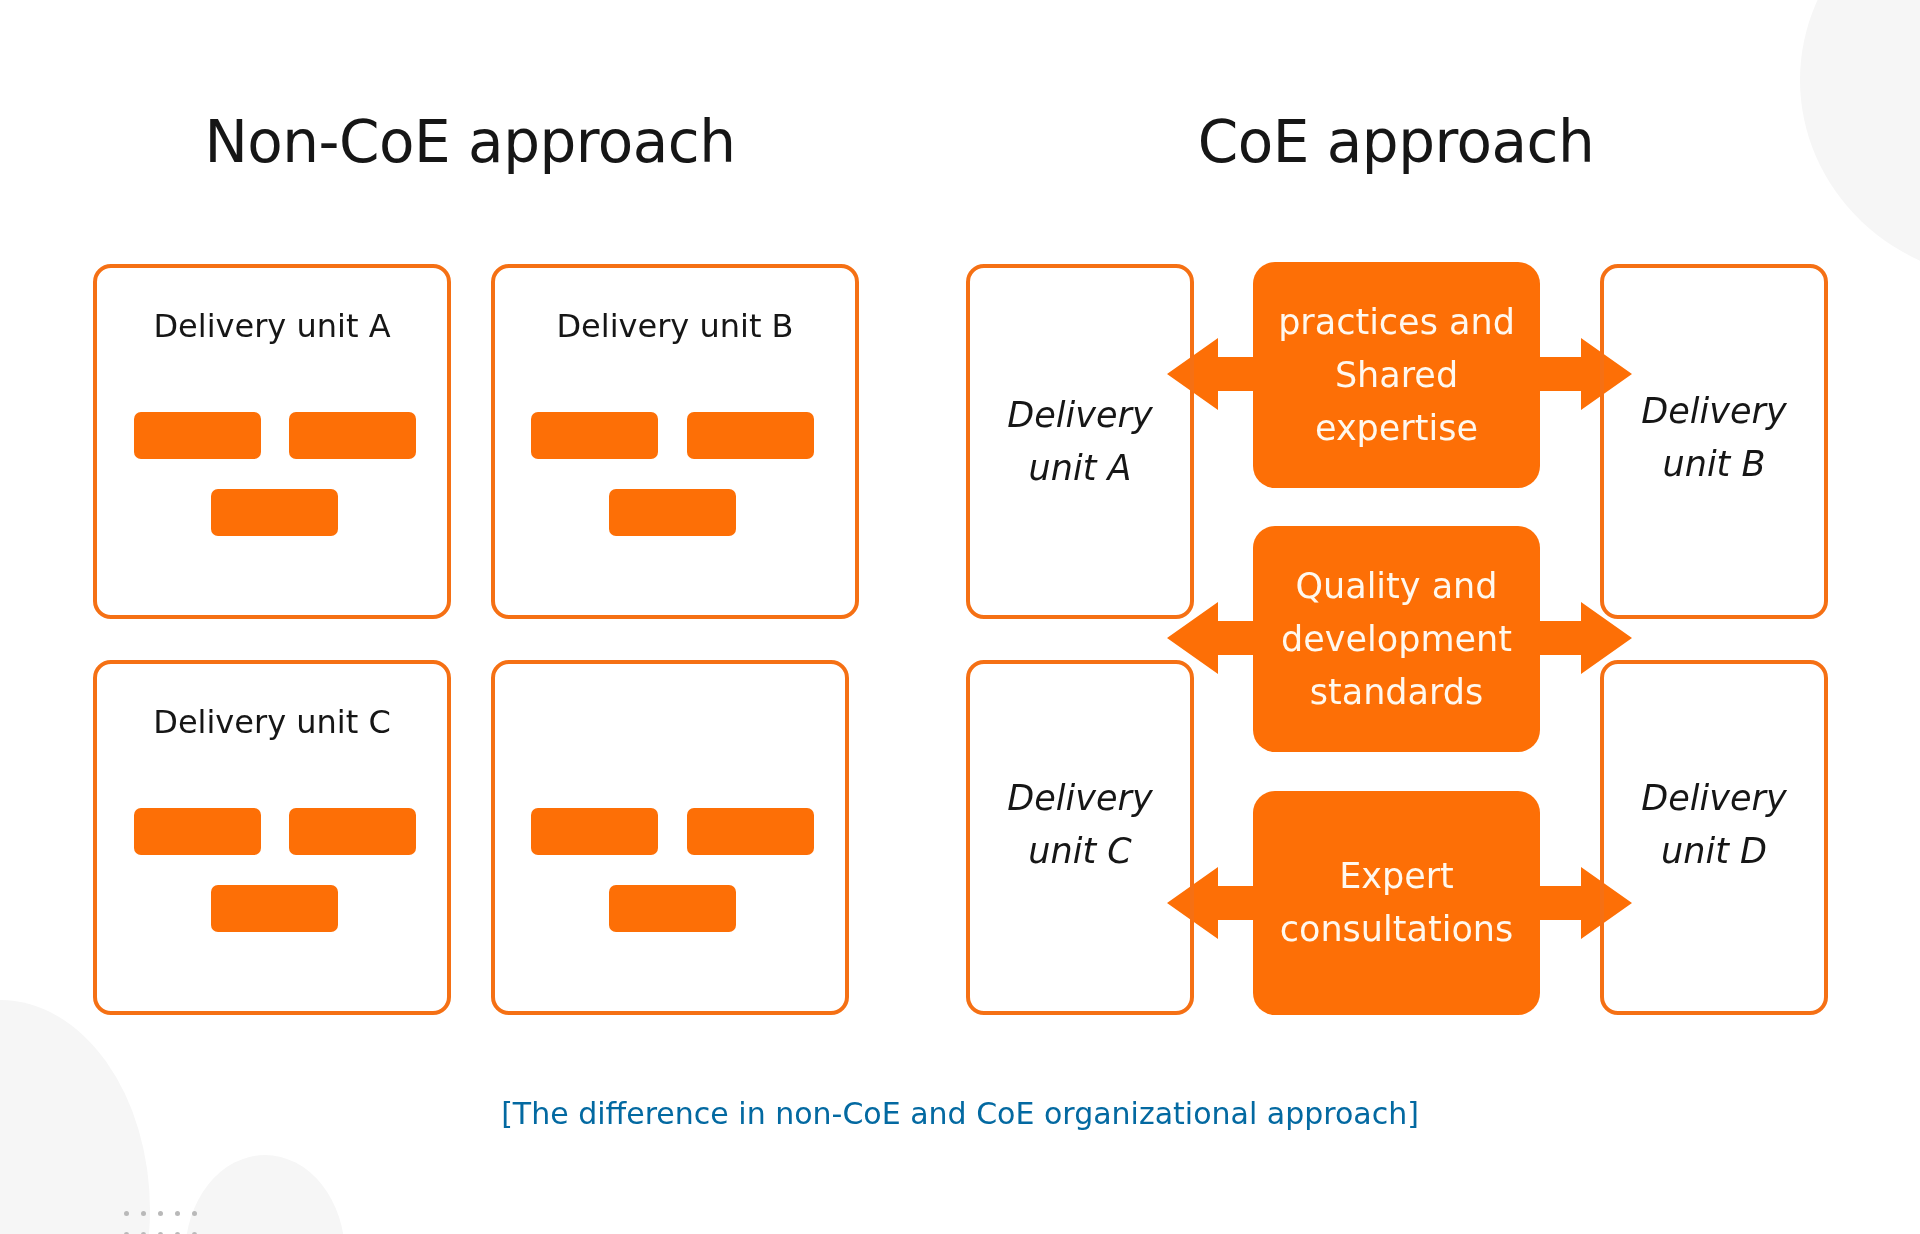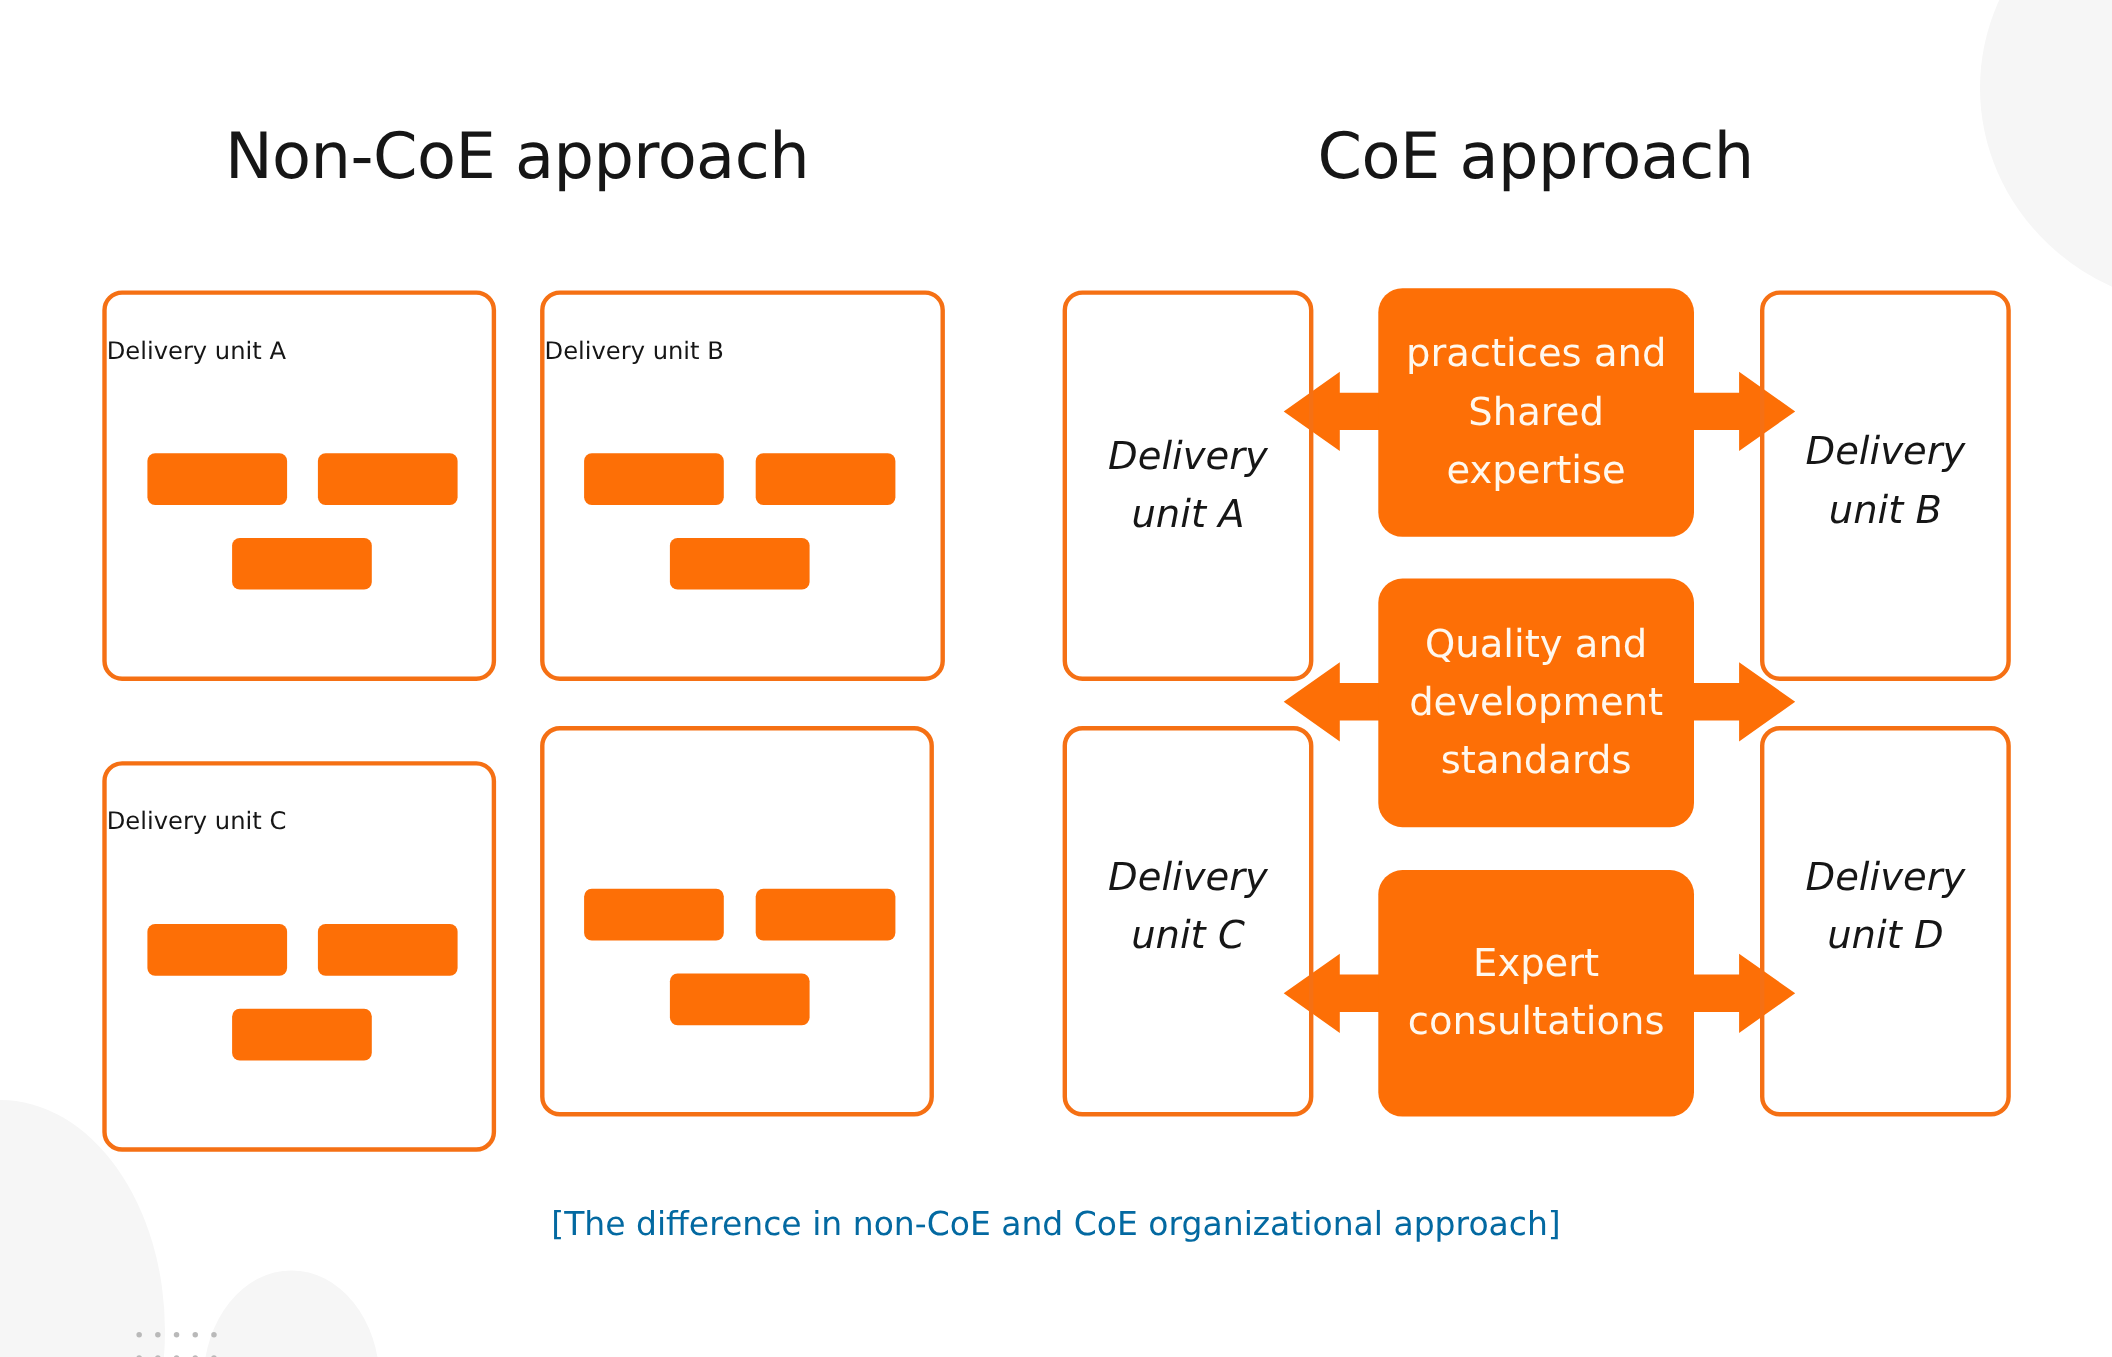--- a/index.html
+++ b/index.html
@@ -12,22 +12,22 @@
   .bg-blob { position: absolute; border-radius: 50%; background: #f6f6f6; }
   .title {
     position: absolute; top: 108px; font-size: 58px; font-weight: 400;
     letter-spacing: -0.5px; white-space: nowrap; transform: translateX(-50%);
   }
   .unit-box {
     position: absolute; box-sizing: border-box;
     border: 4px solid #f57014; border-radius: 18px; background: #ffffff;
   }
   .unit-box .label {
-    position: absolute; left: 0; right: 0; text-align: left;
-    font-size: 22px; line-height: 1.3;
+    position: absolute; left: 0; right: 0; text-align: center;
+    font-size: 32px; line-height: 1.3;
   }
   .bar { position: absolute; width: 127px; height: 47px; background: #fd6f06; border-radius: 7px; }
   .coe-label {
     position: absolute; left: 0; right: 0; top: 50%; transform: translateY(-50%);
     text-align: center; font-size: 35px; line-height: 53px; font-style: italic;
   }
   .hub {
     position: absolute; left: 1253px; width: 287px; background: #fd6f06;
     border-radius: 22px; color: #fff8ee; display: flex; align-items: center; justify-content: center;
     text-align: center; font-size: 35px; line-height: 53px;
@@ -68,21 +68,21 @@
   <div class="bar" style="left:37px; top:144px;"></div>
   <div class="bar" style="left:192px; top:144px;"></div>
   <div class="bar" style="left:114px; top:221px;"></div>
 </div>
 <div class="unit-box" style="left:491px; top:264px; width:368px; height:355px;">
   <div class="label" style="top:38px;">Delivery unit B</div>
   <div class="bar" style="left:36px; top:144px;"></div>
   <div class="bar" style="left:192px; top:144px;"></div>
   <div class="bar" style="left:114px; top:221px;"></div>
 </div>
-<div class="unit-box" style="left:93px; top:660px; width:358px; height:355px;margin-top:32px;">
+<div class="unit-box" style="left:93px; top:660px; width:358px; height:355px;">
   <div class="label" style="top:38px;">Delivery unit C</div>
   <div class="bar" style="left:37px; top:144px;"></div>
   <div class="bar" style="left:192px; top:144px;"></div>
   <div class="bar" style="left:114px; top:221px;"></div>
 </div>
 <div class="unit-box" style="left:491px; top:660px; width:358px; height:355px;">
   <div class="bar" style="left:36px; top:144px;"></div>
   <div class="bar" style="left:192px; top:144px;"></div>
   <div class="bar" style="left:114px; top:221px;"></div>
 </div>

